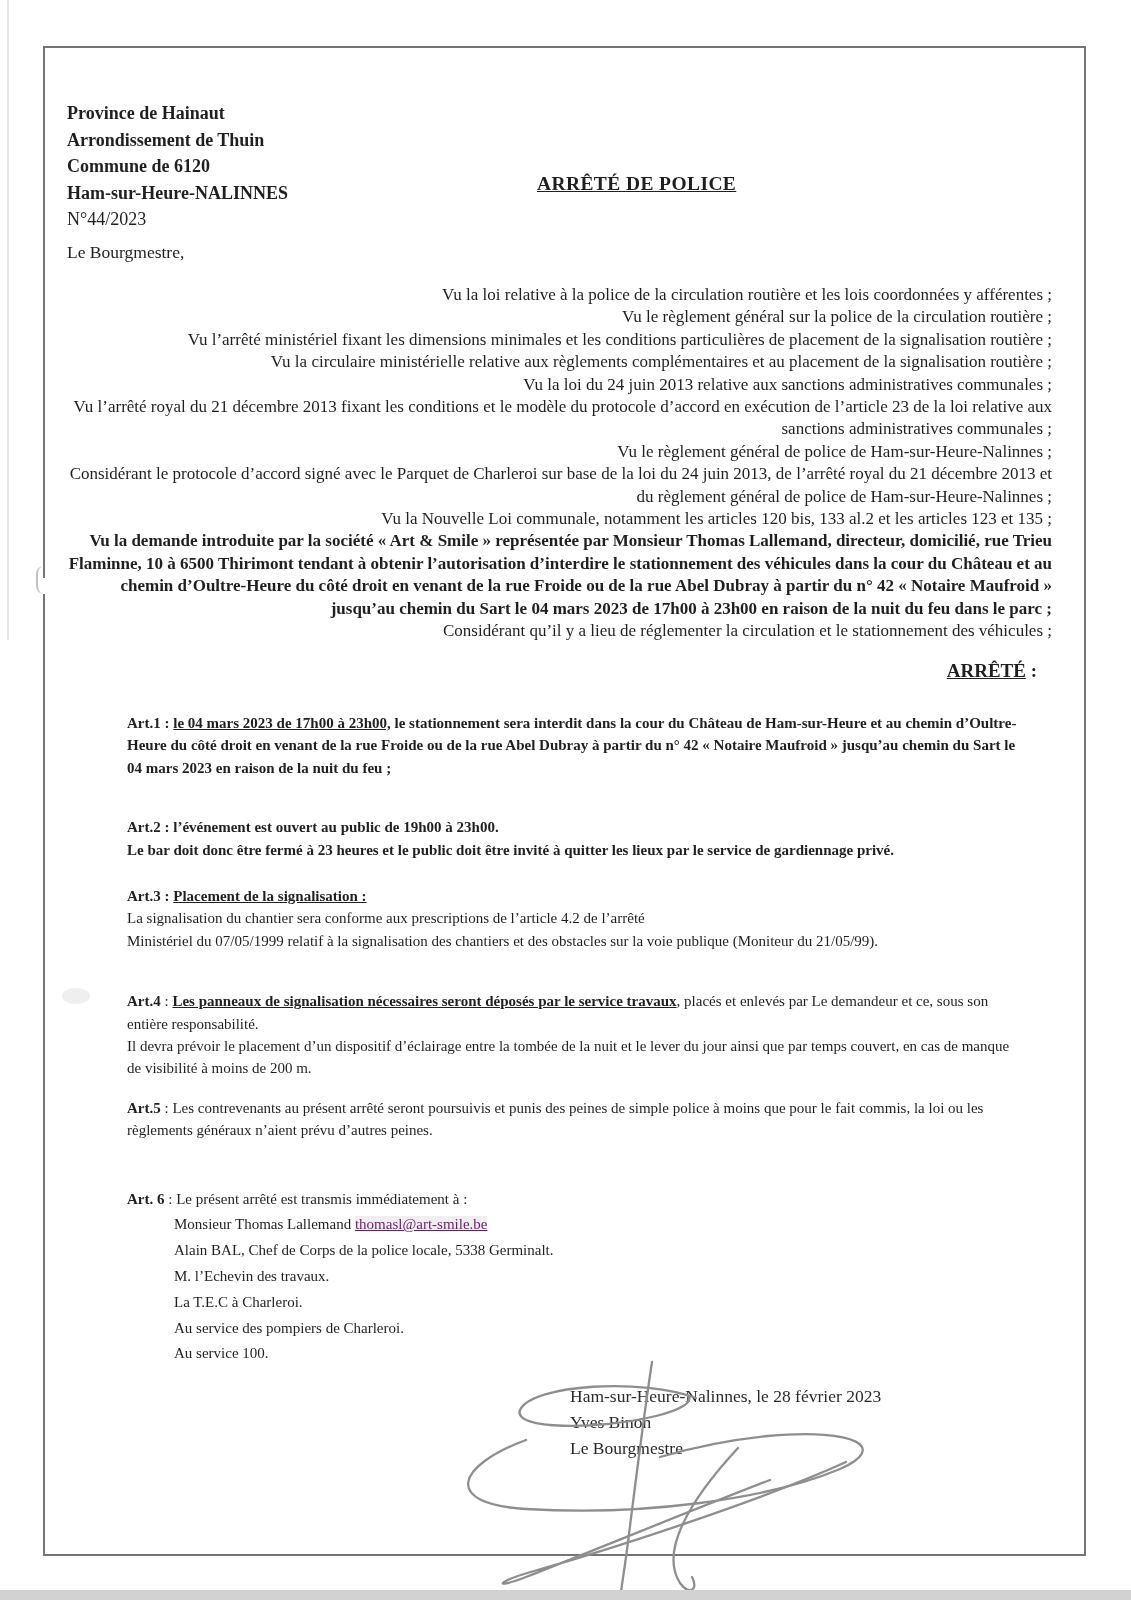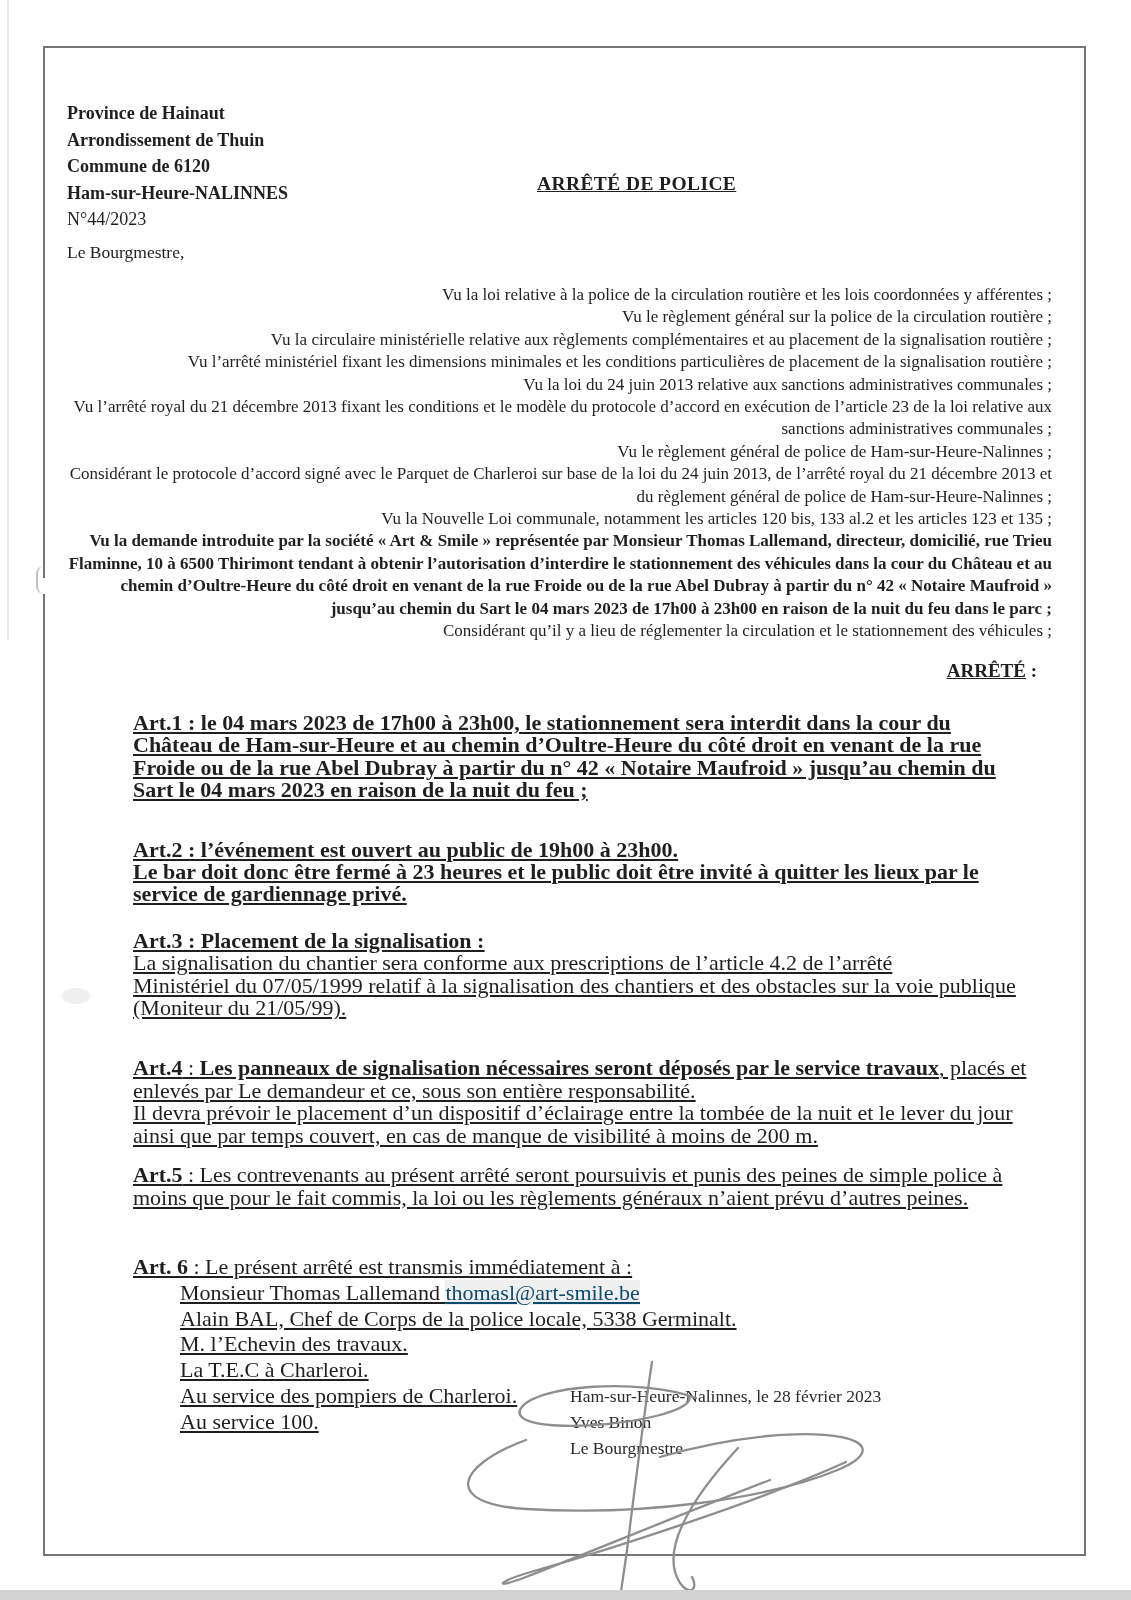--- a/index.html
+++ b/index.html
@@ -34,34 +34,34 @@
     font-size:19.5px;font-weight:bold;text-decoration:underline;
     letter-spacing:.4px;white-space:nowrap;
   }
   .salutation{position:absolute;left:67px;top:242px;font-size:17.5px;}
 
   .preamble{position:absolute;left:67px;top:284px;width:985px;font-size:17px;line-height:22.4px;}
   .preamble p{margin:0;text-align:right;}
 
   .decree-heading{position:absolute;left:67px;top:660px;width:970px;text-align:right;font-size:19px;}
 
-  .articles{position:absolute;left:133px;top:712px;width:895px;font-size:22px;line-height:22.4px;text-decoration:underline;}
+  .articles{position:absolute;left:127px;top:712px;width:895px;font-size:15px;line-height:22.4px;}
   .articles p{margin:0;}
   .article{margin-bottom:24px;}
   .article[data-key="art1"]{margin-bottom:37px;}
   .article[data-key="art3"]{margin-bottom:38px;}
   .article[data-key="art4"]{margin-bottom:17px;}
   .article[data-key="art5"]{margin-bottom:45px;}
   .article[data-key="art6"]{line-height:25.8px;}
   .recipients{padding-left:47px;}
 
   .b{font-weight:bold;}
   .u{text-decoration:underline;}
   .link{
-    color:#0c4a6e;text-decoration:underline;background:#efefef;
+    color:#701a75;text-decoration:underline;background:#efefef;
     cursor:pointer;
   }
 
   .signature-block{
     position:absolute;left:570px;top:1383px;
     font-size:17.5px;line-height:26px;color:#2a2a2a;
   }
   .signature-scrawl{position:absolute;left:430px;top:1352px;pointer-events:none;}
   .signature-scrawl path{fill:none;stroke:#8e8e8e;stroke-width:2.3;stroke-linecap:round;}
 </style>
@@ -84,22 +84,22 @@
       <div class="lh-line">N°44/2023</div>
     </div>
 
   <div class="doc-title">ARRÊTÉ DE POLICE</div>
 
   <div class="salutation">Le Bourgmestre,</div>
 
   <div class="preamble" id="preamble">
       <p><span>Vu la loi relative à la police de la circulation routière et les lois coordonnées y afférentes ;</span></p>
       <p><span>Vu le règlement général sur la police de la circulation routière ;</span></p>
+      <p><span>Vu l’arrêté ministériel fixant les dimensions minimales et les conditions particulières de placement de la signalisation routière ;</span></p>
       <p><span>Vu la circulaire ministérielle relative aux règlements complémentaires et au placement de la signalisation routière ;</span></p>
-      <p><span>Vu l’arrêté ministériel fixant les dimensions minimales et les conditions particulières de placement de la signalisation routière ;</span></p>
       <p><span>Vu la loi du 24 juin 2013 relative aux sanctions administratives communales ;</span></p>
       <p><span>Vu l’arrêté royal du 21 décembre 2013 fixant les conditions et le modèle du protocole d’accord en exécution de l’article 23 de la loi relative aux sanctions administratives communales ;</span></p>
       <p><span>Vu le règlement général de police de Ham-sur-Heure-Nalinnes ;</span></p>
       <p><span>Considérant le protocole d’accord signé avec le Parquet de Charleroi sur base de la loi du 24 juin 2013, de l’arrêté royal du 21 décembre 2013 et du règlement général de police de Ham-sur-Heure-Nalinnes ;</span></p>
       <p><span>Vu la Nouvelle Loi communale, notamment les articles 120 bis, 133 al.2 et les articles 123 et 135 ;</span></p>
       <p><span class="b">Vu la demande introduite par la société « Art &amp; Smile » représentée par Monsieur Thomas Lallemand, directeur, domicilié, rue Trieu Flaminne, 10 à 6500 Thirimont tendant à obtenir l’autorisation d’interdire le stationnement des véhicules dans la cour du Château et au chemin d’Oultre-Heure du côté droit en venant de la rue Froide ou de la rue Abel Dubray à partir du n° 42 « Notaire Maufroid » jusqu’au chemin du Sart le 04 mars 2023 de 17h00 à 23h00 en raison de la nuit du feu dans le parc ;</span></p>
       <p><span>Considérant qu’il y a lieu de réglementer la circulation et le stationnement des véhicules ;</span></p>
     </div>
 
   <div class="decree-heading"><span class="b u">ARRÊTÉ</span><span class="b"> :</span></div>

